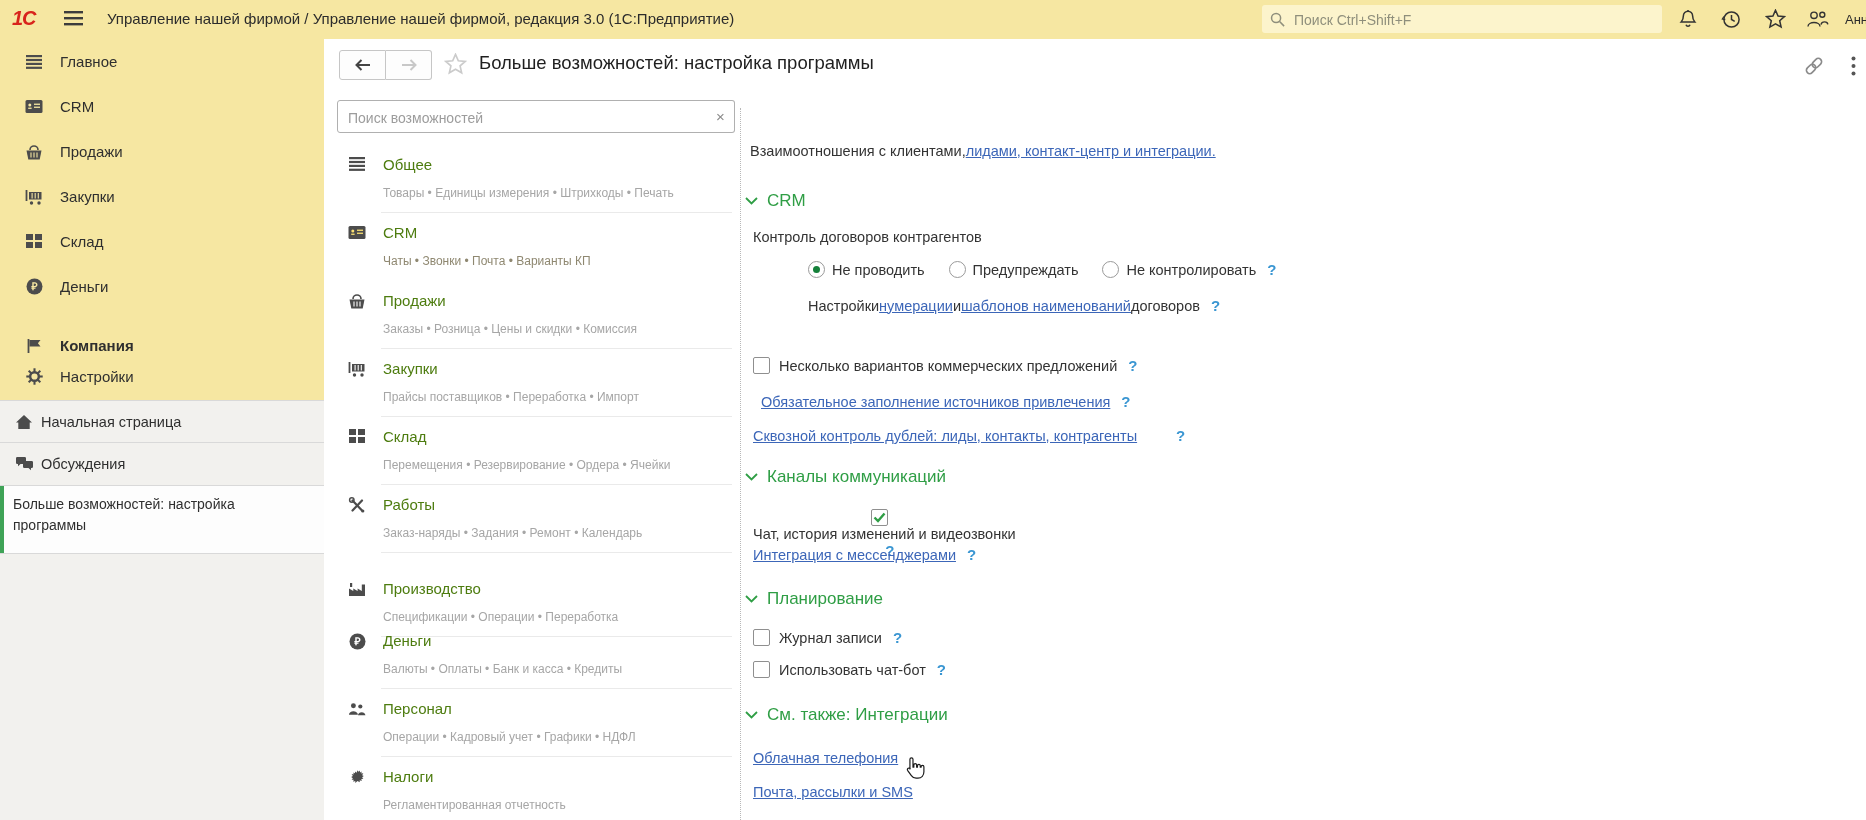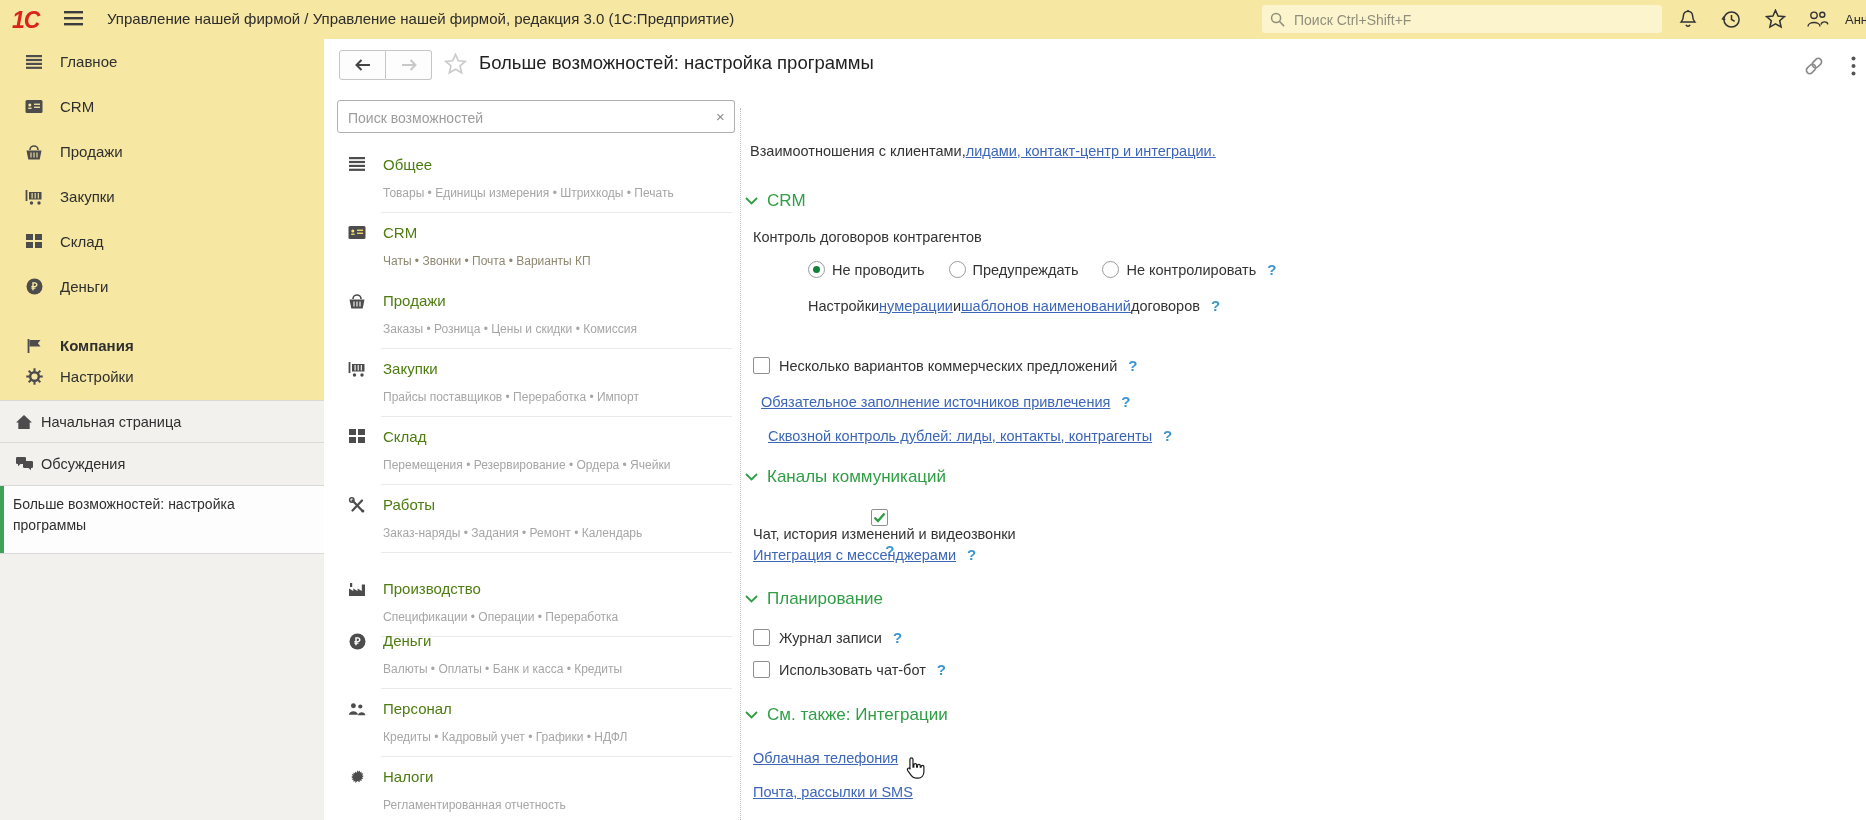--- a/index.html
+++ b/index.html
@@ -2,21 +2,21 @@
 <html><head>
 <meta charset="utf-8">
 <style>
   html,body{margin:0;padding:0;width:1866px;height:820px;overflow:hidden;
     font-family:"Liberation Sans",sans-serif;background:#fff;color:#333;}
   .abs{position:absolute;}
   svg{display:block;}
 
   
   .topbar{position:absolute;left:0;top:0;width:1866px;height:39px;background:#f6e7a2;display:flex;align-items:center;}
-  .logo{position:absolute;left:12px;top:7px;font-weight:bold;font-style:italic;font-size:23px;color:#d8241c;letter-spacing:-1px;}
+  .logo{position:absolute;left:12px;top:7px;font-weight:bold;font-style:italic;font-size:20px;color:#d8241c;letter-spacing:-1px;}
   .burger{position:absolute;left:64px;top:11px;cursor:pointer;}
   .app-title{position:absolute;left:107px;top:10px;font-size:15px;color:#2c2c2c;white-space:nowrap;}
   .tb-search{position:absolute;left:1262px;top:5px;width:400px;height:28px;background:#fcf4cc;border:none;border-radius:3px;}
   .tb-search input{position:absolute;left:30px;top:0;width:360px;height:28px;border:none;background:transparent;outline:none;
     font-family:"Liberation Sans",sans-serif;font-size:14px;color:#555;}
   .tb-search input::placeholder{color:#8f8f7c;}
   .tb-ico{position:absolute;top:9px;cursor:pointer;}
   .tb-user{position:absolute;left:1845px;top:12px;font-size:13px;color:#2c2c2c;white-space:nowrap;}
 
   
@@ -433,21 +433,21 @@
   <div class="p-item" style="top:594px;">
     <span class="ic">
         <svg width="19" height="16" viewBox="0 0 19 16">
           <circle cx="5.7" cy="4.6" r="2.6" fill="#4c4c4c"></circle>
           <path d="M1 14c0-5 9.4-5 9.4 0z" fill="#4c4c4c"></path>
           <circle cx="13" cy="5.4" r="2.2" fill="#4c4c4c"></circle>
           <path d="M10.5 14.5c.4-4.2 7.5-4.2 7.9 0z" fill="#4c4c4c"></path>
         </svg>
       </span>
     <span class="ti">Персонал</span>
-    <span class="su">Кредиты • Кадровый учет • Графики • НДФЛ</span>
+    <span class="su">Операции • Кадровый учет • Графики • НДФЛ</span>
       <div class="sep"></div>
   </div>
 
   <div class="p-item" style="top:662px;">
     <span class="ic">
         <svg width="17" height="16" viewBox="0 0 18 18">
           <path fill="#4c4c4c" d="M9 1.5l1 1.6 1.5-1.3.4 2 1.8-.9-.4 2.2 2.3-.4-1.4 2.2 1.9 1-1.9 1.4 1.4 1.8-2.3.1.5 2.2-2.3-.8v2.2L9 13.6l-2.5 2.2v-2.2l-2.3.8.5-2.2-2.3-.1 1.4-1.8L1.9 8.9l1.9-1-1.4-2.2 2.3.4-.4-2.2 1.8.9.4-2L8 4.1z"></path>
         </svg>
       </span>
     <span class="ti">Налоги</span>
@@ -500,21 +500,21 @@
     <span class="cb"></span>
     <span>Несколько вариантов коммерческих предложений</span>
     <span class="help">?</span>
   </div>
 
   <div class="row" style="left:13px;top:298px;margin-left:8px;">
     <a class="lnk">Обязательное заполнение источников привлечения</a>
     <span class="help">?</span>
   </div>
 
-  <div class="row" style="left:28px;top:332px;">
+  <div class="row" style="left:13px;top:332px;gap:28px;">
     <a class="lnk">Сквозной контроль дублей: лиды, контакты, контрагенты</a>
     <span class="help">?</span>
   </div>
 
   <div class="sect" style="left:5px;top:372px;">
     <svg width="13" height="8" viewBox="0 0 13 8" fill="none" stroke="#2f9e45" stroke-width="1.8">
         <path d="M1 1l5.5 5.5L12 1"></path>
       </svg>
     <span>Каналы коммуникаций</span>
   </div>

